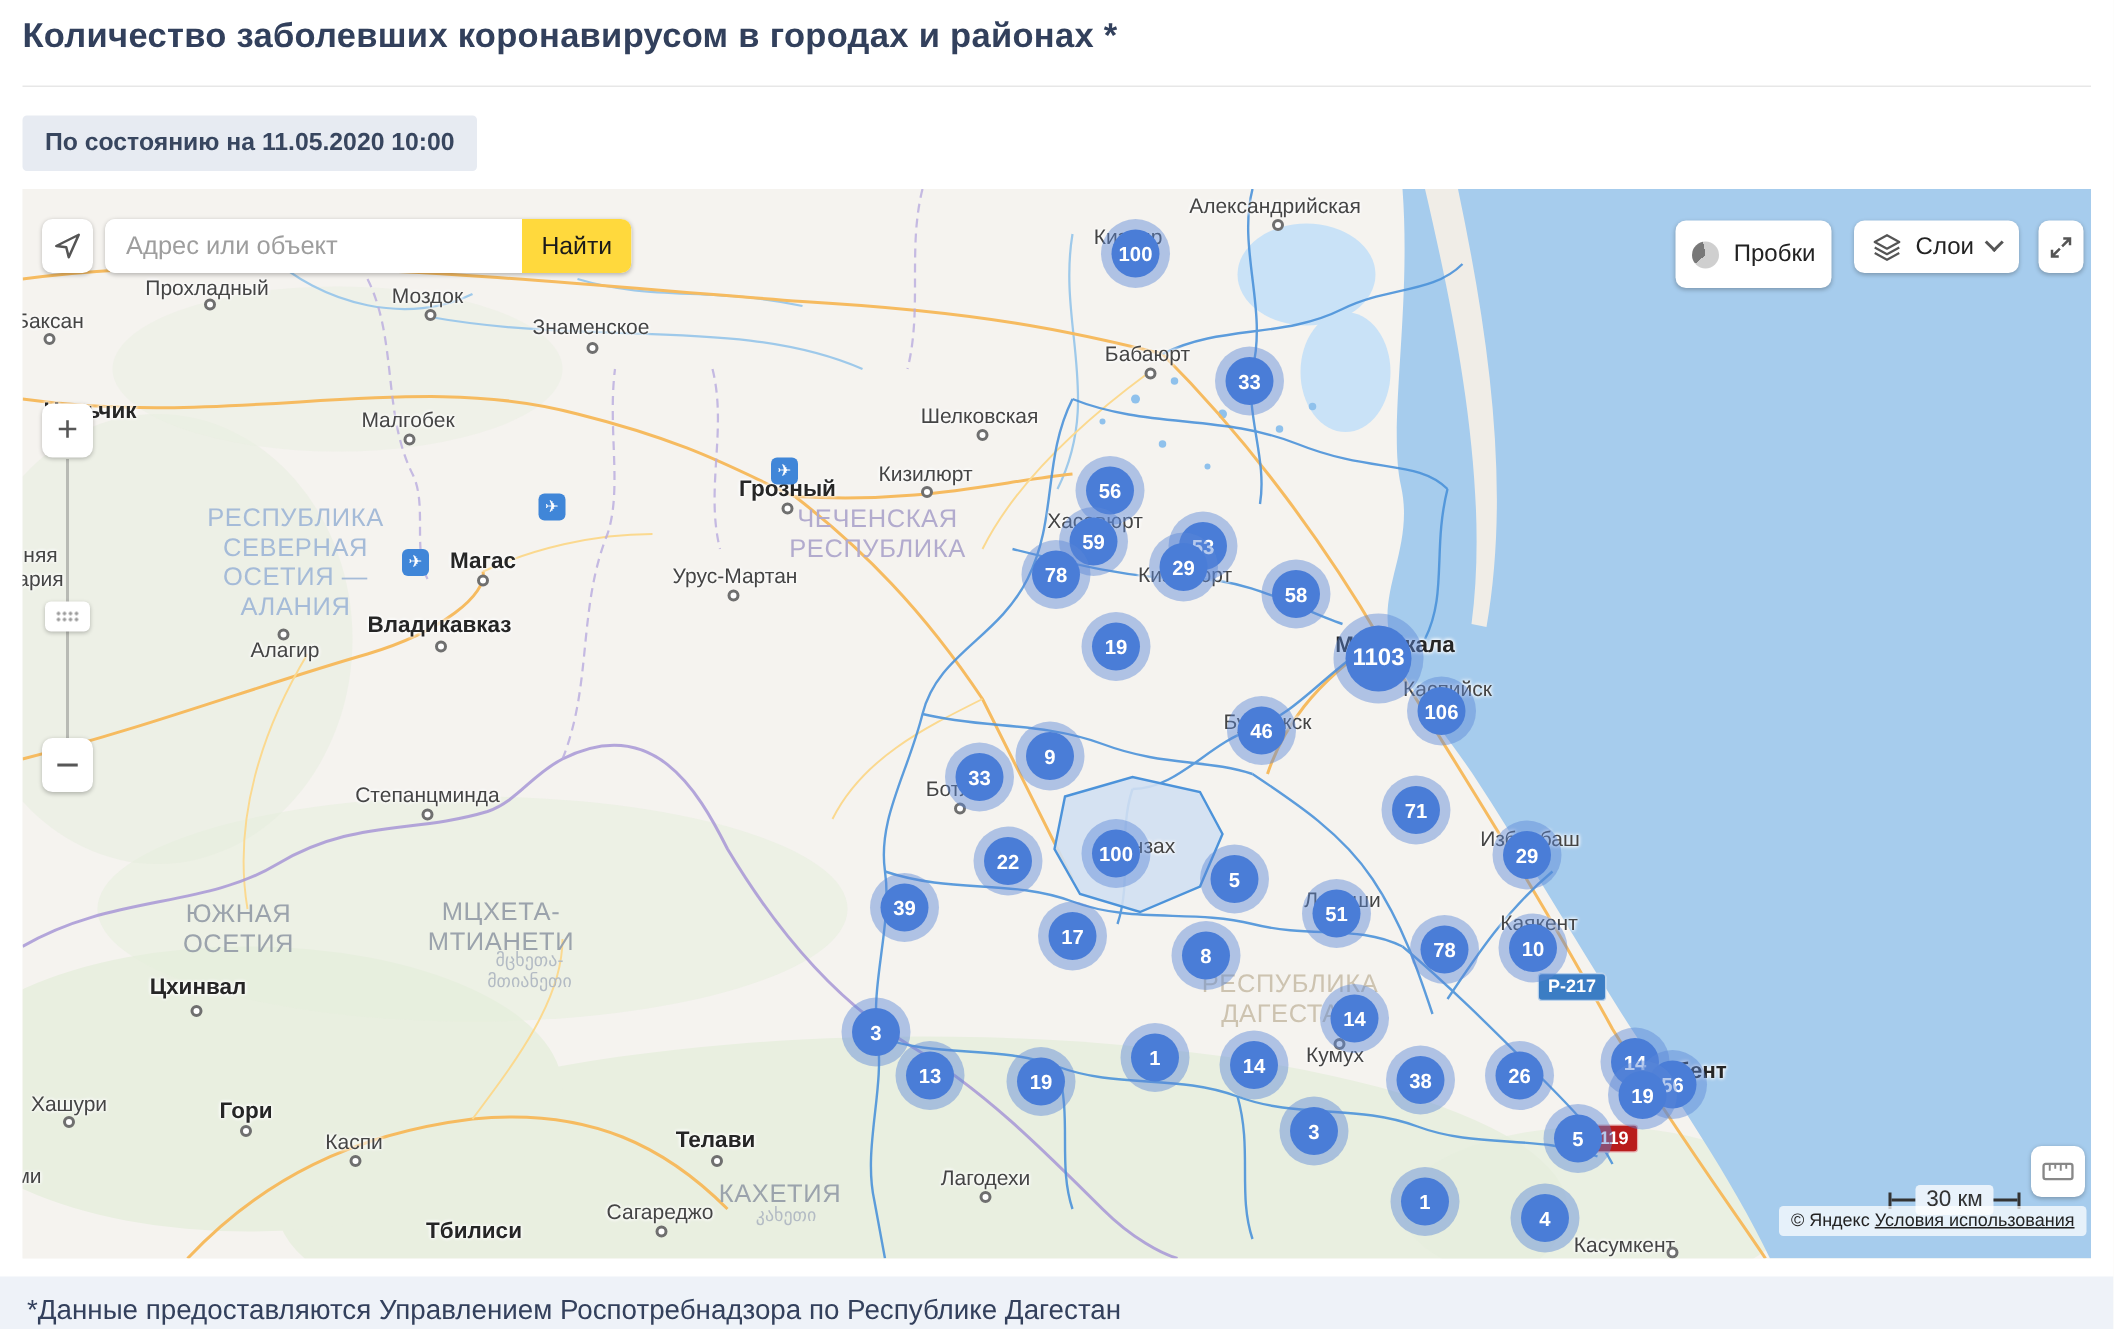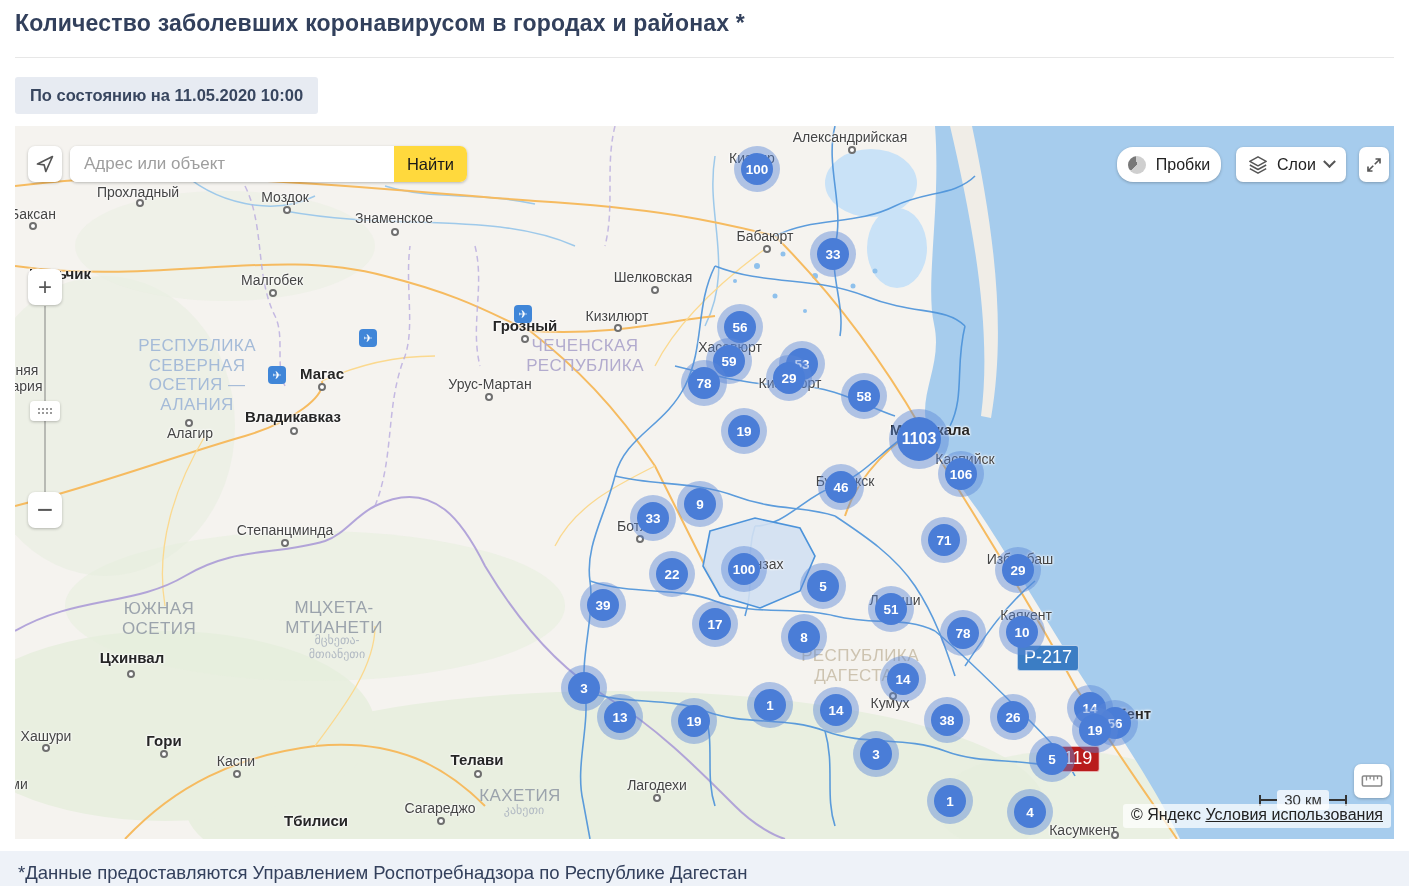--- a/index.html
+++ b/index.html
@@ -29,49 +29,49 @@
   .region-gray { color:#9ba3ac; }
   .georgian { font-size:12px; color:#b3bbc4; text-shadow:none; }
   .map-dot { position:absolute; width:8px; height:8px; border:2px solid #6f6f6f; background:#fff;
     border-radius:50%; transform:translate(-50%,-50%); z-index:3; }
 
   .plane { position:absolute; width:18px; height:18px; border-radius:4px; background:#4086d8;
     color:#fff; font-size:11px; line-height:18px; text-align:center; transform:translate(-50%,-50%);
     z-index:3; }
 
   .badge { position:absolute; transform:translate(-50%,-50%); padding:1px 6px 2px; border-radius:3px;
-    color:#fff; font-size:18px; font-weight:400; z-index:4; border:1px solid rgba(255,255,255,.65); }
+    color:#fff; font-size:12px; font-weight:700; z-index:4; border:1px solid rgba(255,255,255,.65); }
 
   .marker { position:absolute; width:46px; height:46px; transform:translate(-50%,-50%);
     border-radius:50%; background:rgba(92,136,216,.45); display:flex; align-items:center;
     justify-content:center; z-index:5; cursor:pointer; }
   .marker .in { width:32px; height:32px; border-radius:50%; background:#4a7dd7; color:#fff;
     font-size:13.5px; font-weight:700; display:flex; align-items:center; justify-content:center; }
   .marker.lg { width:60px; height:60px; }
   .marker.lg .in { width:44px; height:44px; font-size:16px; }
 
   .tooltip { position:absolute; left:663px; top:380px; width:158px; height:40px; background:#fff;
     border-radius:4px; box-shadow:0 2px 6px rgba(0,0,0,.25); z-index:8; display:flex;
     align-items:center; justify-content:center; font-size:16.5px; color:#1c1c1c; }
   .tooltip .arrow { position:absolute; left:58px; bottom:-6px; width:13px; height:13px; background:#fff;
     transform:rotate(45deg); box-shadow:2px 2px 3px rgba(0,0,0,.12); }
 
   
   .ctl { position:absolute; background:#fff; border-radius:7px; box-shadow:0 1px 3px rgba(0,0,0,.25);
     z-index:10; }
   .btn-geo { left:13px; top:20px; width:34px; height:36px; display:flex; align-items:center;
     justify-content:center; cursor:pointer; }
-  .searchbox { left:55px; top:20px; width:397px; height:36px; display:flex; overflow:hidden; cursor:text; }
+  .searchbox { left:55px; top:20px; width:351px; height:36px; display:flex; overflow:hidden; cursor:text; }
   .searchbox input { flex:1; border:none; outline:none; padding:0 14px; font-size:17px; color:#333;
     font-family:"Liberation Sans",sans-serif; }
   .searchbox input::placeholder { color:#9e9e9e; }
   .btn-find { width:73px; background:#ffd93d; border:none; font-size:16.5px; color:#1a1a1a;
     cursor:pointer; font-family:"Liberation Sans",sans-serif; }
-  .btn-traffic { left:1102px; top:21px; width:104px; height:35px; display:flex; gap:10px;
-    align-items:center; justify-content:center; cursor:pointer; font-size:16px; color:#222;border-radius:16px; }
+  .btn-traffic { left:1102px; top:21px; width:104px; height:45px; display:flex; gap:10px;
+    align-items:center; justify-content:center; cursor:pointer; font-size:16px; color:#222; }
   .traffic-ball { width:18px; height:18px; border-radius:50%;
     background:conic-gradient(from 230deg,#787878 0 120deg,#cfcfcf 0); }
   .btn-layers { left:1221px; top:21px; width:110px; height:35px; display:flex; gap:9px;
     align-items:center; justify-content:center; cursor:pointer; font-size:16px; color:#222; }
   .chev { width:9px; height:9px; border-right:2px solid #555; border-bottom:2px solid #555;
     transform:rotate(45deg) translate(-2px,-2px); }
   .btn-full { left:1344px; top:21px; width:30px; height:35px; display:flex; align-items:center;
     justify-content:center; cursor:pointer; }
   .btn-zoom { left:13px; width:34px; height:36px; display:flex; align-items:center;
     justify-content:center; font-size:24px; color:#575757; cursor:pointer; user-select:none; }
@@ -86,21 +86,21 @@
     padding:0 13px; font-size:15px; color:#222; cursor:pointer; border-radius:6px; }
   .scale { position:absolute; left:1244px; top:644px; width:88px; display:flex; align-items:center;
     z-index:10; color:#333;margin-top:20px; }
   .scale .tick { width:2px; height:11px; background:#333; }
   .scale .line { flex:1; height:2px; background:#333; }
   .scale .txt { padding:1px 7px 2px; background:rgba(255,255,255,.75); border-radius:3px;
     font-size:15px; white-space:nowrap; }
   .btn-ruler { left:1339px; top:638px; width:36px; height:34px; display:flex; align-items:center;
     justify-content:center; cursor:pointer; }
   .attribution { position:absolute; right:3px; top:678px; z-index:10; background:rgba(255,255,255,.72);
-    padding:2px 8px 4px; border-radius:3px; font-size:16px; color:#222; }
+    padding:2px 8px 4px; border-radius:3px; font-size:12px; color:#222; }
   .attribution a { color:#222; cursor:pointer; }
 
   
   .footer { margin-top:12px; height:43px; background:#eef2f8; display:flex; align-items:center;
     padding:0 18px; font-size:18.5px; color:#33405c; }
 </style>
 </head>
 <body>
 
 <div class="header">
@@ -225,21 +225,21 @@
       <div class="lbl" style="left: 12px; top: 252px;">няя
 ария</div>
       <div class="lbl" style="left: 270px; top: 404px;">Степанцминда</div>
       <div class="map-dot" style="left: 270px; top: 417px;"></div>
       <div class="lbl region region-gray" style="left: 144px; top: 493px;">ЮЖНАЯ
 ОСЕТИЯ</div>
       <div class="lbl city-bold" style="left: 117px; top: 532px;">Цхинвал</div>
       <div class="map-dot" style="left: 116px; top: 548px;"></div>
       <div class="lbl region region-gray" style="left: 319px; top: 492px;">МЦХЕТА-
 МТИАНЕТИ</div>
-      <div class="lbl georgian" style="left: 322px; top: 522px; text-align: center;">მცხეთა-
+      <div class="lbl georgian" style="left: 338px; top: 522px; text-align: center;">მცხეთა-
 მთიანეთი</div>
       <div class="lbl" style="left: 31px; top: 610px;">Хашури</div>
       <div class="map-dot" style="left: 31px; top: 622px;"></div>
       <div class="lbl city-bold" style="left: 149px; top: 615px;">Гори</div>
       <div class="map-dot" style="left: 149px; top: 628px;"></div>
       <div class="lbl" style="left: 221px; top: 635px;">Каспи</div>
       <div class="map-dot" style="left: 222px; top: 648px;"></div>
       <div class="lbl city-bold" style="left: 462px; top: 634px;">Телави</div>
       <div class="map-dot" style="left: 463px; top: 648px;"></div>
       <div class="lbl region region-gray" style="left: 505px; top: 670px;">КАХЕТИЯ</div>

